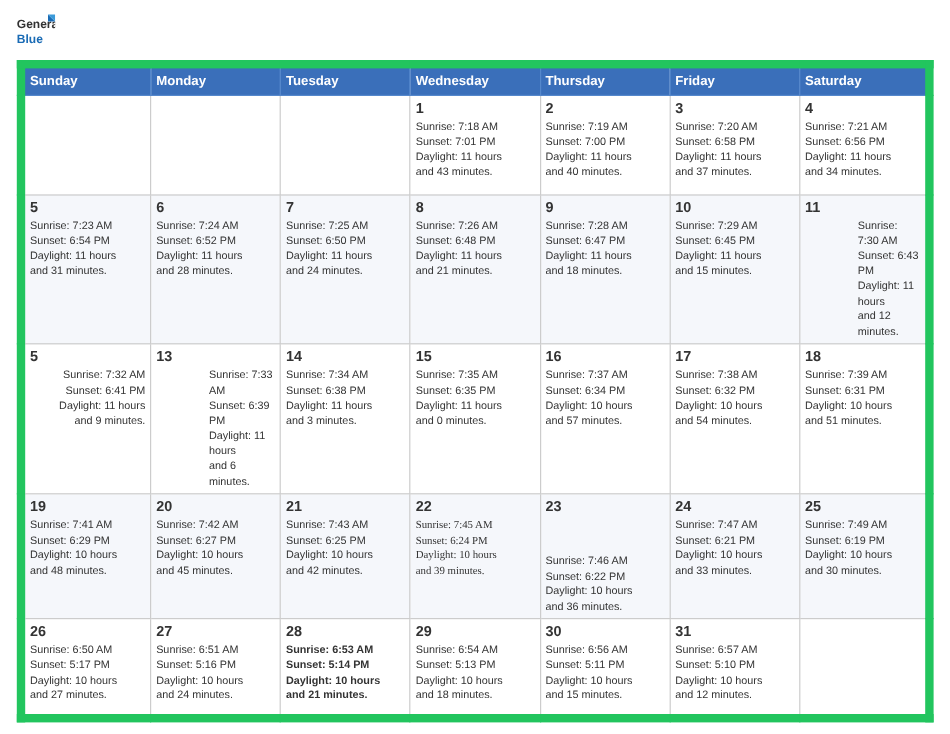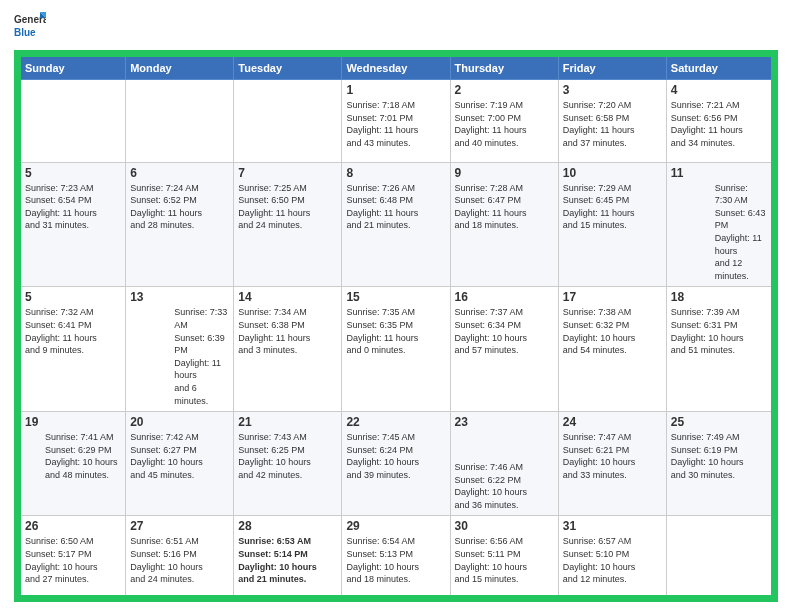--- a/index.html
+++ b/index.html
@@ -203,21 +203,21 @@
             <span class="day-num">11</span>
             <div class="day-info" style="white-space: pre-line; margin-left: 44px;">Sunrise: 7:30 AM
 Sunset: 6:43 PM
 Daylight: 11 hours
 and 12 minutes.</div>
           </td>
         </tr>
         <tr>
           <td>
             <span class="day-num">5</span>
-            <div class="day-info" style="white-space: pre-line;">Sunrise: 7:32 AM
+            <div class="day-info" style="white-space: pre-line; text-align: right;">Sunrise: 7:32 AM
 Sunset: 6:41 PM
 Daylight: 11 hours
 and 9 minutes.</div>
           </td>
           <td>
             <span class="day-num">13</span>
             <div class="day-info" style="white-space: pre-line; margin-left: 44px;">Sunrise: 7:33 AM
 Sunset: 6:39 PM
 Daylight: 11 hours
 and 6 minutes.</div>
@@ -254,42 +254,42 @@
             <span class="day-num">18</span>
             <div class="day-info" style="white-space: pre-line;">Sunrise: 7:39 AM
 Sunset: 6:31 PM
 Daylight: 10 hours
 and 51 minutes.</div>
           </td>
         </tr>
         <tr>
           <td>
             <span class="day-num">19</span>
-            <div class="day-info" style="white-space: pre-line; margin-left: 20px;">Sunrise: 7:41 AM
+            <div class="day-info" style="white-space: pre-line;">Sunrise: 7:41 AM
 Sunset: 6:29 PM
 Daylight: 10 hours
 and 48 minutes.</div>
           </td>
           <td>
             <span class="day-num">20</span>
             <div class="day-info" style="white-space: pre-line;">Sunrise: 7:42 AM
 Sunset: 6:27 PM
 Daylight: 10 hours
 and 45 minutes.</div>
           </td>
           <td>
             <span class="day-num">21</span>
             <div class="day-info" style="white-space: pre-line;">Sunrise: 7:43 AM
 Sunset: 6:25 PM
 Daylight: 10 hours
 and 42 minutes.</div>
           </td>
           <td>
             <span class="day-num">22</span>
-            <div class="day-info" style="white-space: pre-line;">Sunrise: 7:45 AM
+            <div class="day-info" style="white-space: pre-line; font-family: Liberation Serif, serif;">Sunrise: 7:45 AM
 Sunset: 6:24 PM
 Daylight: 10 hours
 and 39 minutes.</div>
           </td>
           <td>
             <span class="day-num">23</span>
             <div class="day-info" style="white-space: pre-line; margin-top: 32px;">Sunrise: 7:46 AM
 Sunset: 6:22 PM
 Daylight: 10 hours
 and 36 minutes.</div>

